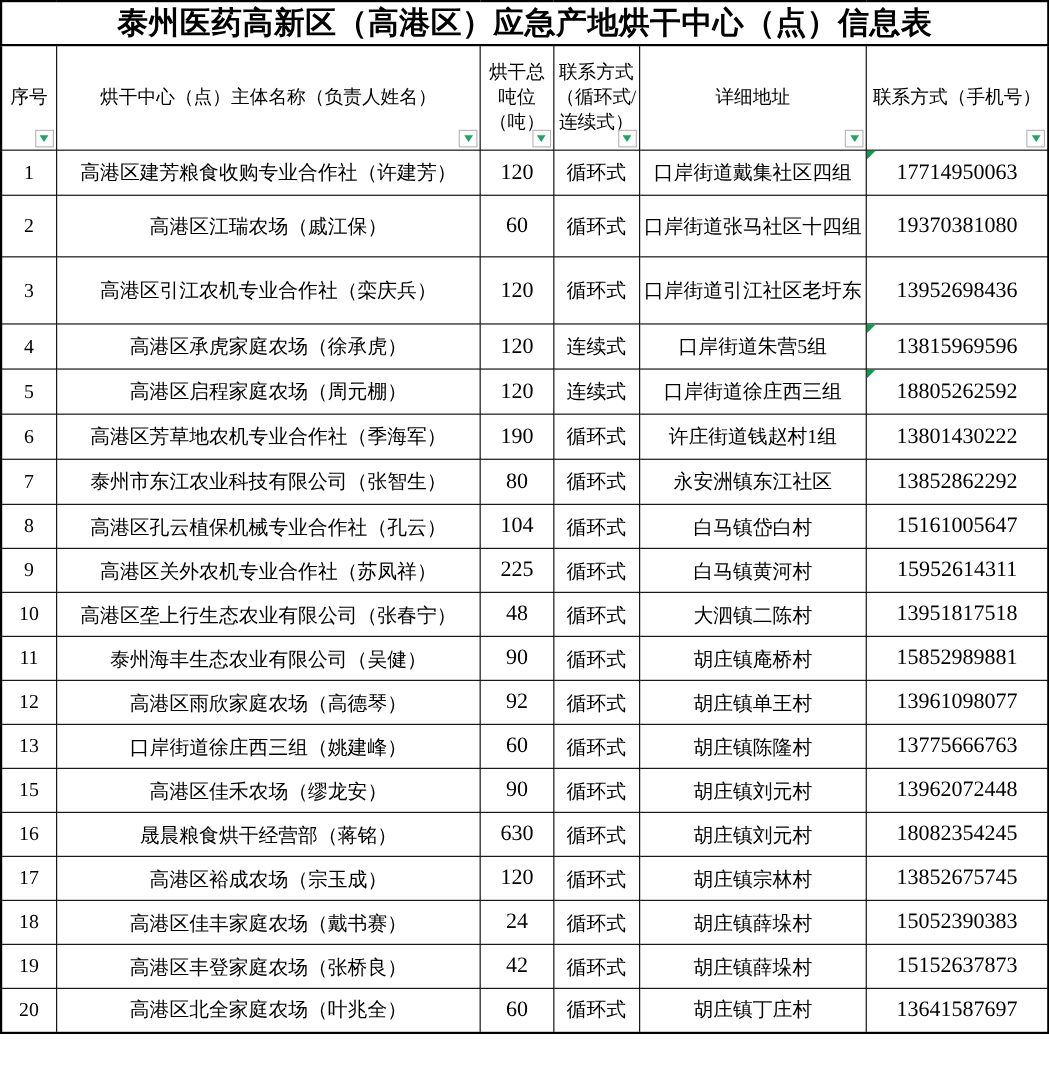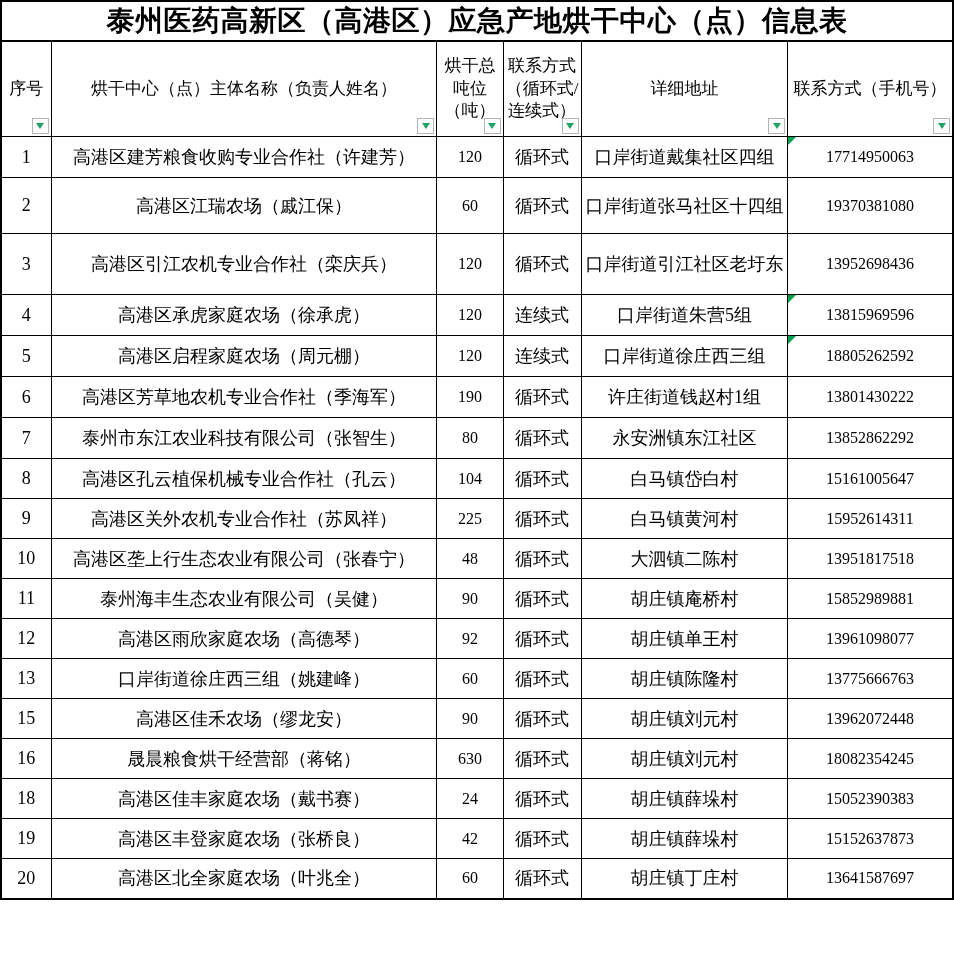--- a/index.html
+++ b/index.html
@@ -36,21 +36,21 @@
     border-bottom: 2px solid #000;
     letter-spacing: 0.5px;
   }
   tr.header-row th {
     height: 94px;
     font-size: 17px;
     line-height: 1.33;
     padding: 0 2px;
   }
   tbody td { font-size: 18px; }
-  tbody td.c3, tbody td.c6 { font-size: 16px; text-align: center; }
+  tbody td.c3, tbody td.c6 { font-size: 20px; text-align: center; }
   tbody tr          { height: 40px; }
   tbody tr:nth-child(1) { height: 41px; }
   tbody tr:nth-child(2) { height: 56px; }
   tbody tr:nth-child(3) { height: 61px; }
   tbody tr:nth-child(4),
   tbody tr:nth-child(5),
   tbody tr:nth-child(6),
   tbody tr:nth-child(7) { height: 41px; }
 
   .filter-btn {
@@ -256,20 +256,28 @@
       </tr>
       <tr>
         <td class="c1"><span>16</span></td>
         <td class="c2"><span>晟晨粮食烘干经营部（蒋铭）</span></td>
         <td class="c3"><span>630</span></td>
         <td class="c4"><span>循环式</span></td>
         <td class="c5"><span>胡庄镇刘元村</span></td>
         <td class="c6"><span>18082354245</span></td>
       </tr>
       <tr>
+        <td class="c1"><span>17</span></td>
+        <td class="c2"><span>高港区裕成农场（宗玉成）</span></td>
+        <td class="c3"><span>120</span></td>
+        <td class="c4"><span>循环式</span></td>
+        <td class="c5"><span>胡庄镇宗林村</span></td>
+        <td class="c6"><span>13852675745</span></td>
+      </tr>
+      <tr>
         <td class="c1"><span>18</span></td>
         <td class="c2"><span>高港区佳丰家庭农场（戴书赛）</span></td>
         <td class="c3"><span>24</span></td>
         <td class="c4"><span>循环式</span></td>
         <td class="c5"><span>胡庄镇薛垛村</span></td>
         <td class="c6"><span>15052390383</span></td>
       </tr>
       <tr>
         <td class="c1"><span>19</span></td>
         <td class="c2"><span>高港区丰登家庭农场（张桥良）</span></td>

